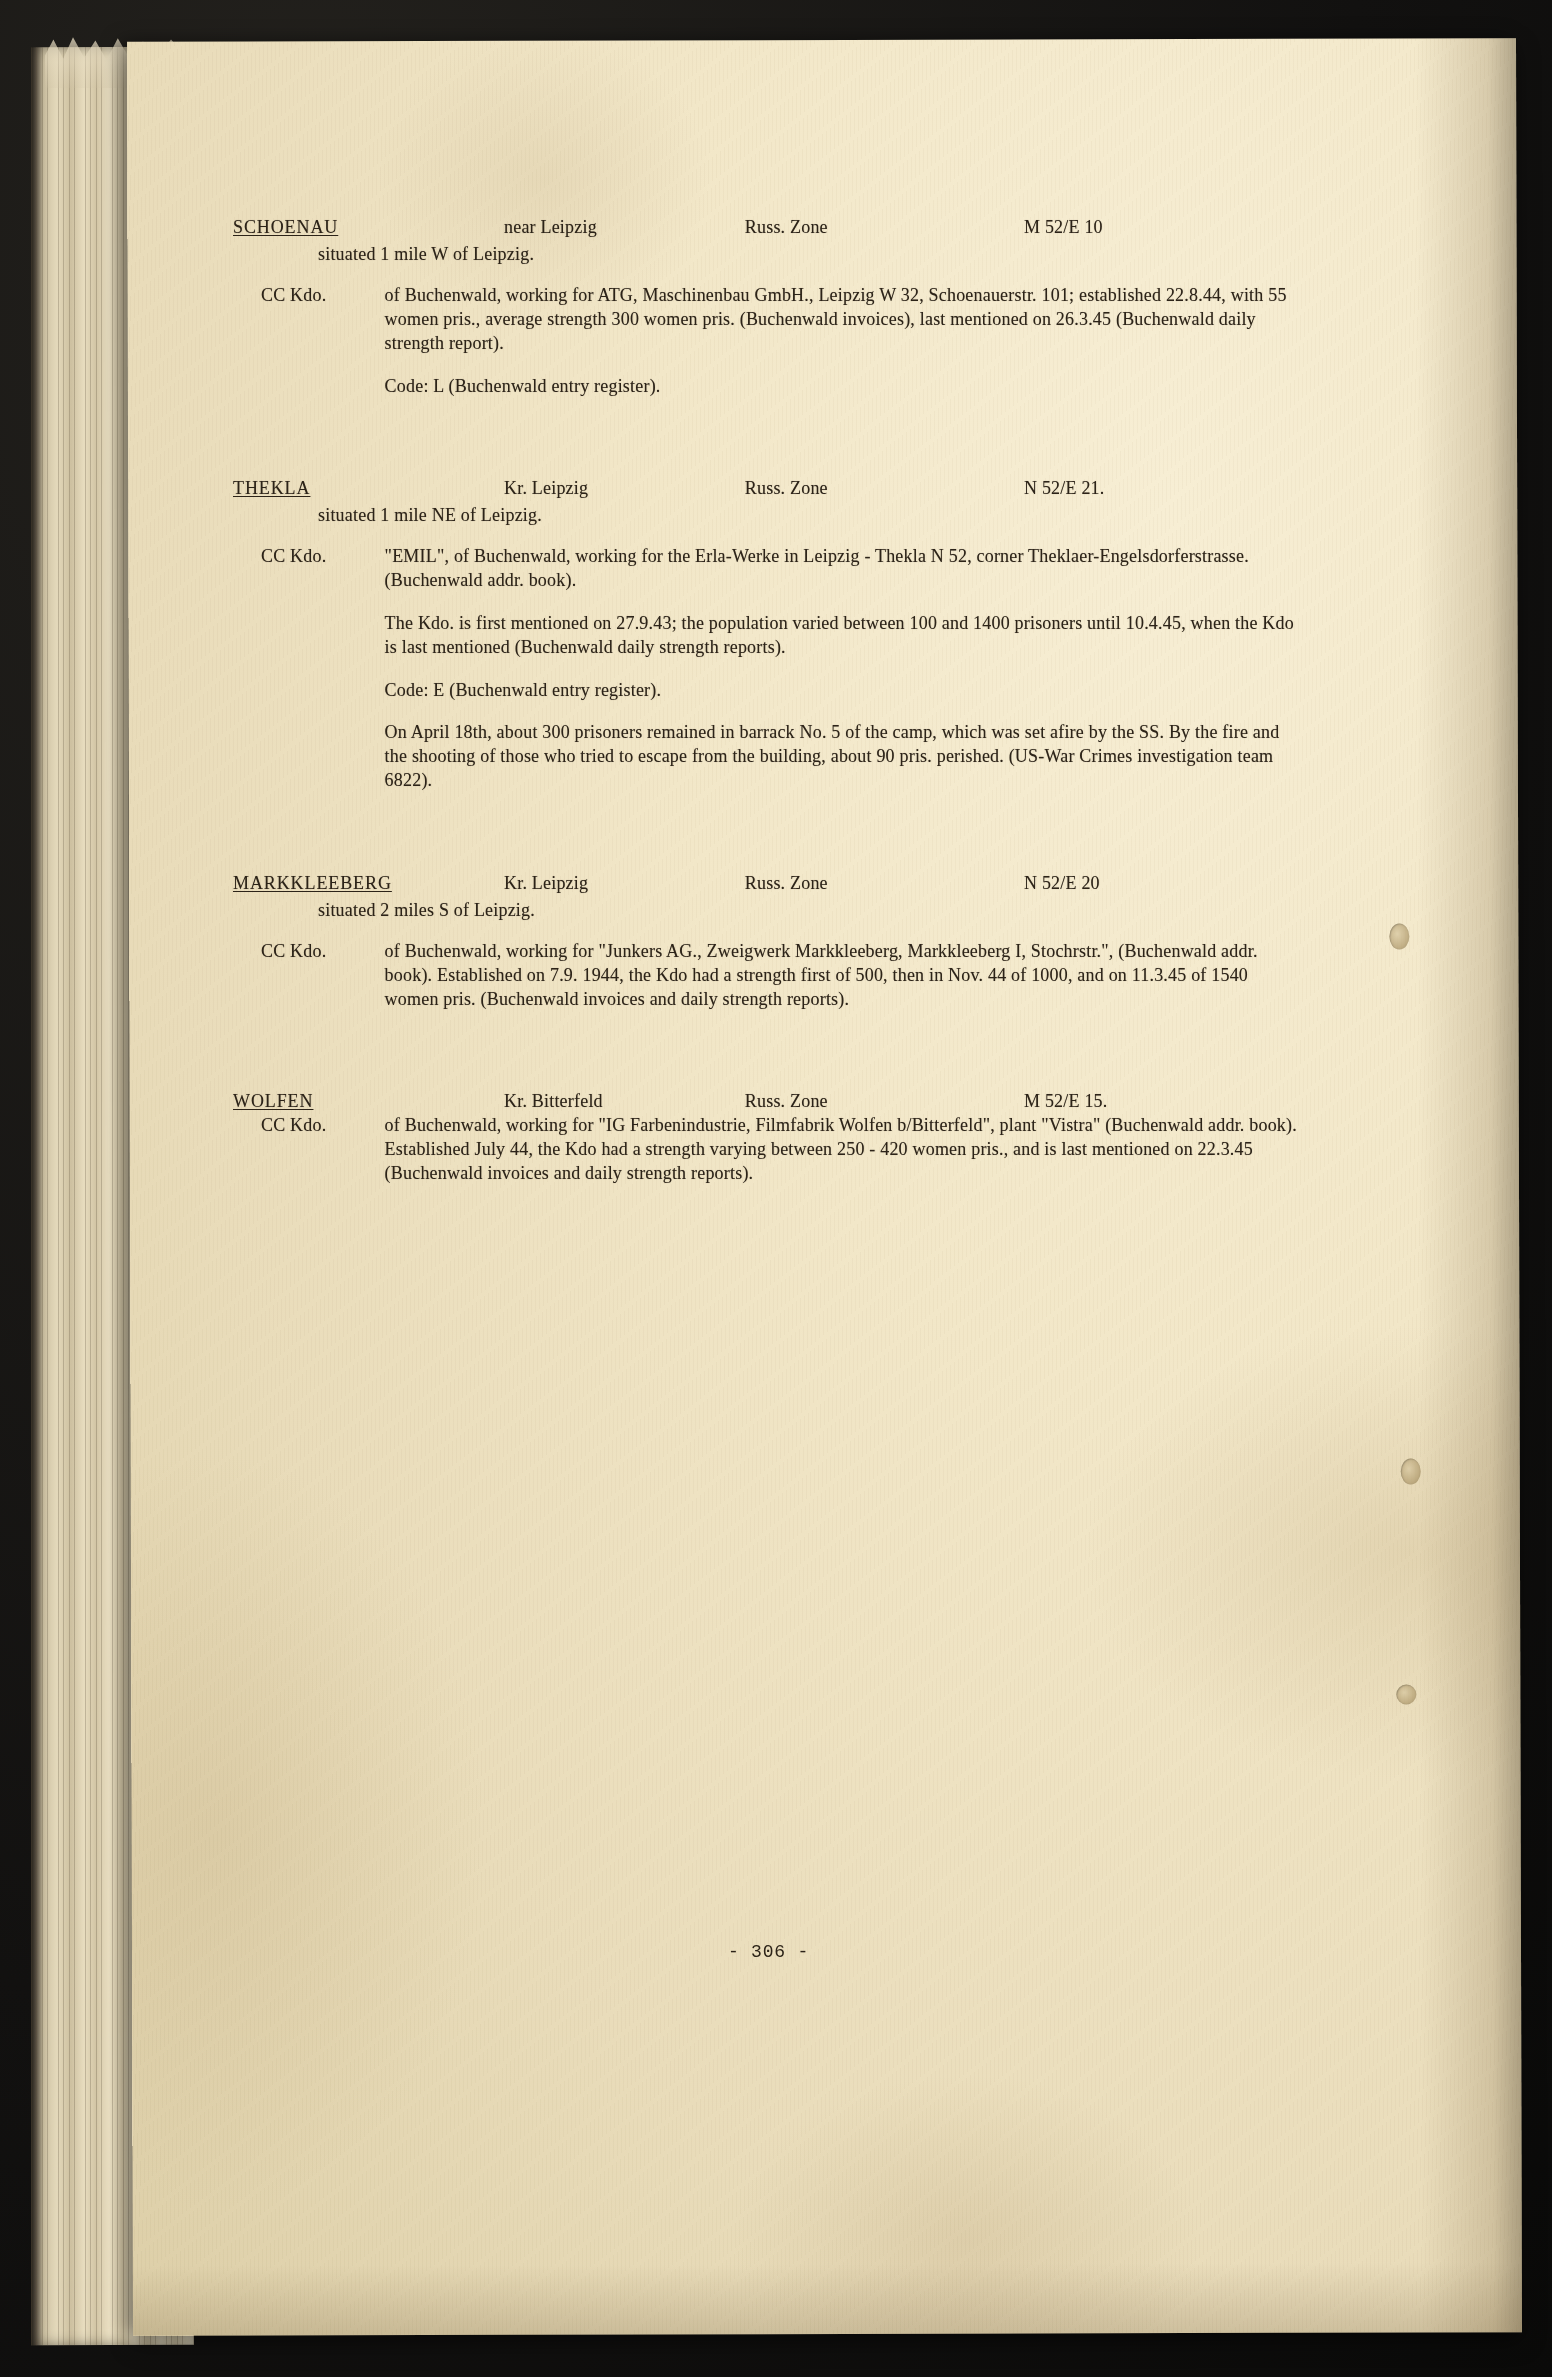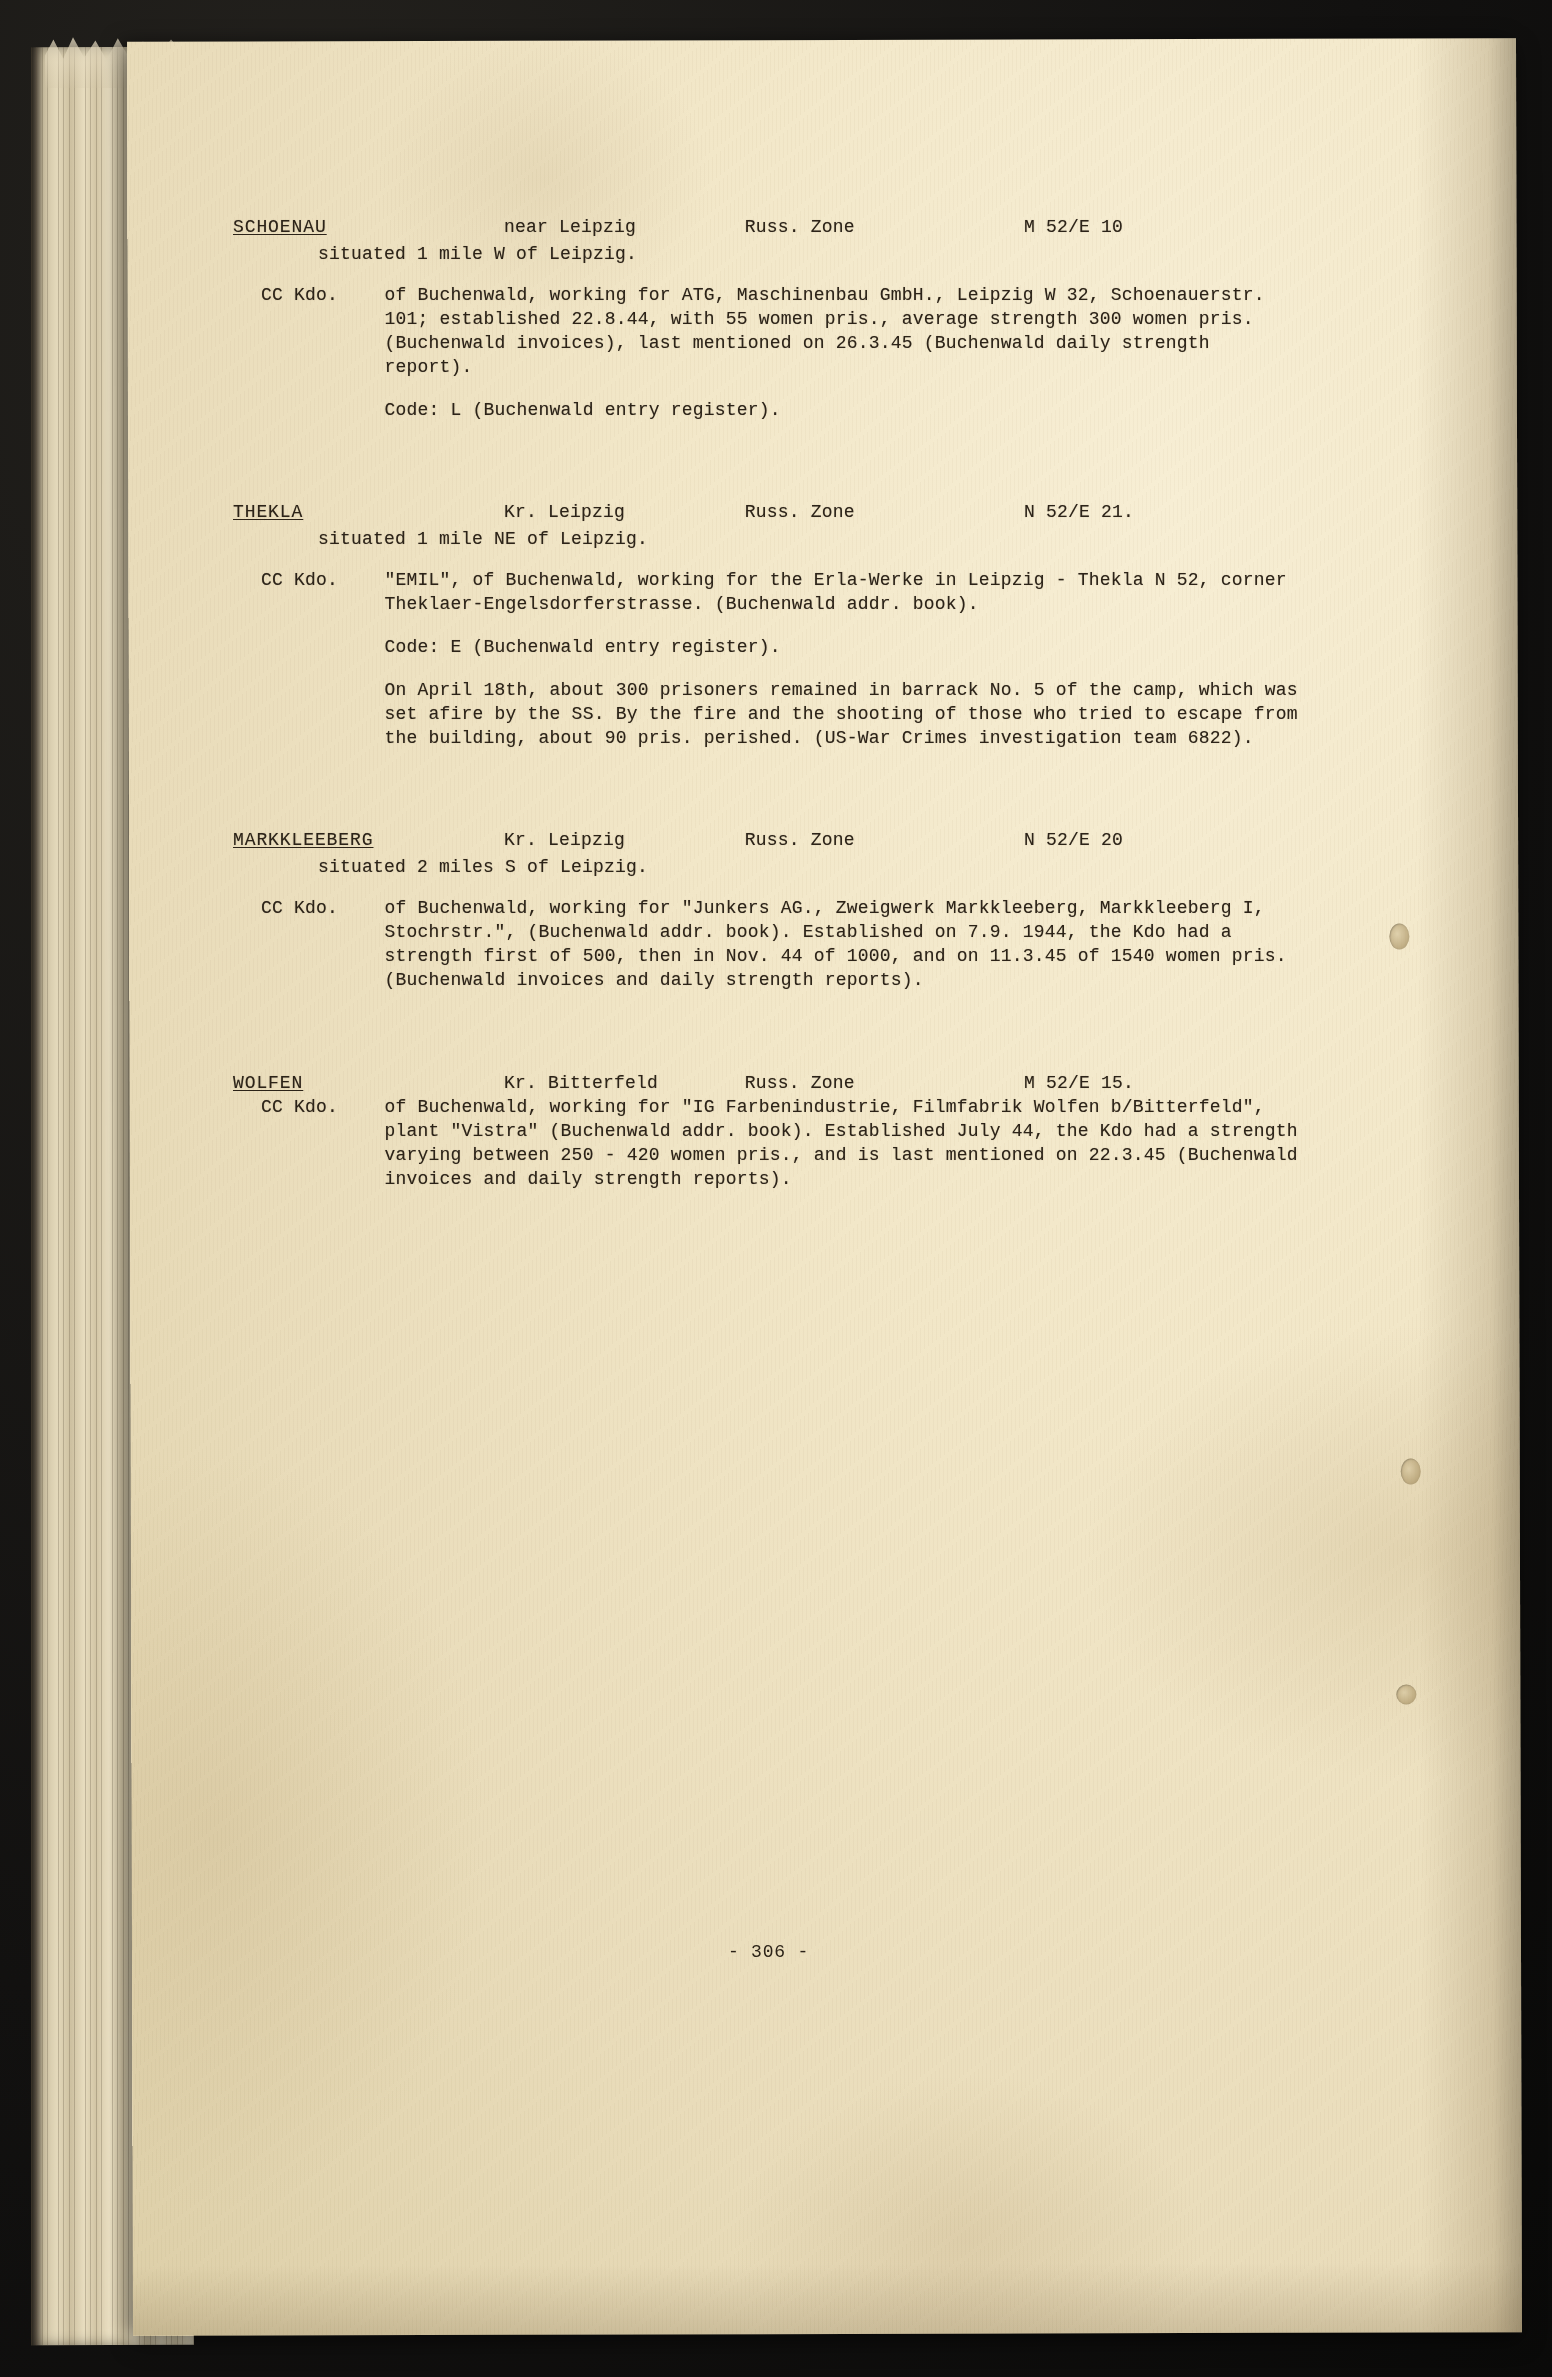--- a/index.html
+++ b/index.html
@@ -107,21 +107,21 @@
   #typescript {
     position: absolute;
     left: 233px; top: 186px;
     width: 1071px;
     color: #2c2318;
     font-size: 18px;
     line-height: 24px;
     letter-spacing: 0.2px;
     text-shadow: 0 0 0.9px rgba(44,35,24,.35);
   }
-  .entry { position: relative; }
+  .entry { position: relative; font-family: Liberation Serif, serif; }
   .hname {
     text-decoration: underline;
     text-underline-offset: 2.3px;
     letter-spacing: 0.9px;
   }
   .hrow {
     display: grid;
     grid-template-columns: 248px 256px 233px 1fr;
     align-items: baseline;
     white-space: pre;
@@ -198,20 +198,21 @@
         <span class="hname c1">THEKLA</span>
         <span class="c2">Kr. Leipzig</span>
         <span class="c3">Russ. Zone</span>
         <span class="c4">N 52/E 21.</span>
       </div>
       <div class="situated">situated 1 mile NE of Leipzig.</div>
       <div class="block">
         <div class="lbl">CC Kdo.</div>
         <div>
           <p class="para">"EMIL", of Buchenwald, working for the Erla-Werke in Leipzig - Thekla N 52, corner Theklaer-Engelsdorferstrasse. (Buchenwald addr. book).</p>
+          <p class="para">The Kdo. is first mentioned on 27.9.43; the population varied between 100 and 1400 prisoners until 10.4.45, when the Kdo is last mentioned (Buchenwald daily strength reports).</p>
           <p class="para">Code: E  (Buchenwald entry register).</p>
           <p class="para">On April 18th, about 300 prisoners remained in barrack No. 5 of the camp, which was set afire by the SS. By the fire and the shooting of those who tried to escape from the building, about 90 pris. perished. (US-War Crimes investigation team 6822).</p>
         </div>
       </div>
     </div>
 
     <div class="gap-md"></div>
 
     <div class="entry">
       <div class="hrow">

